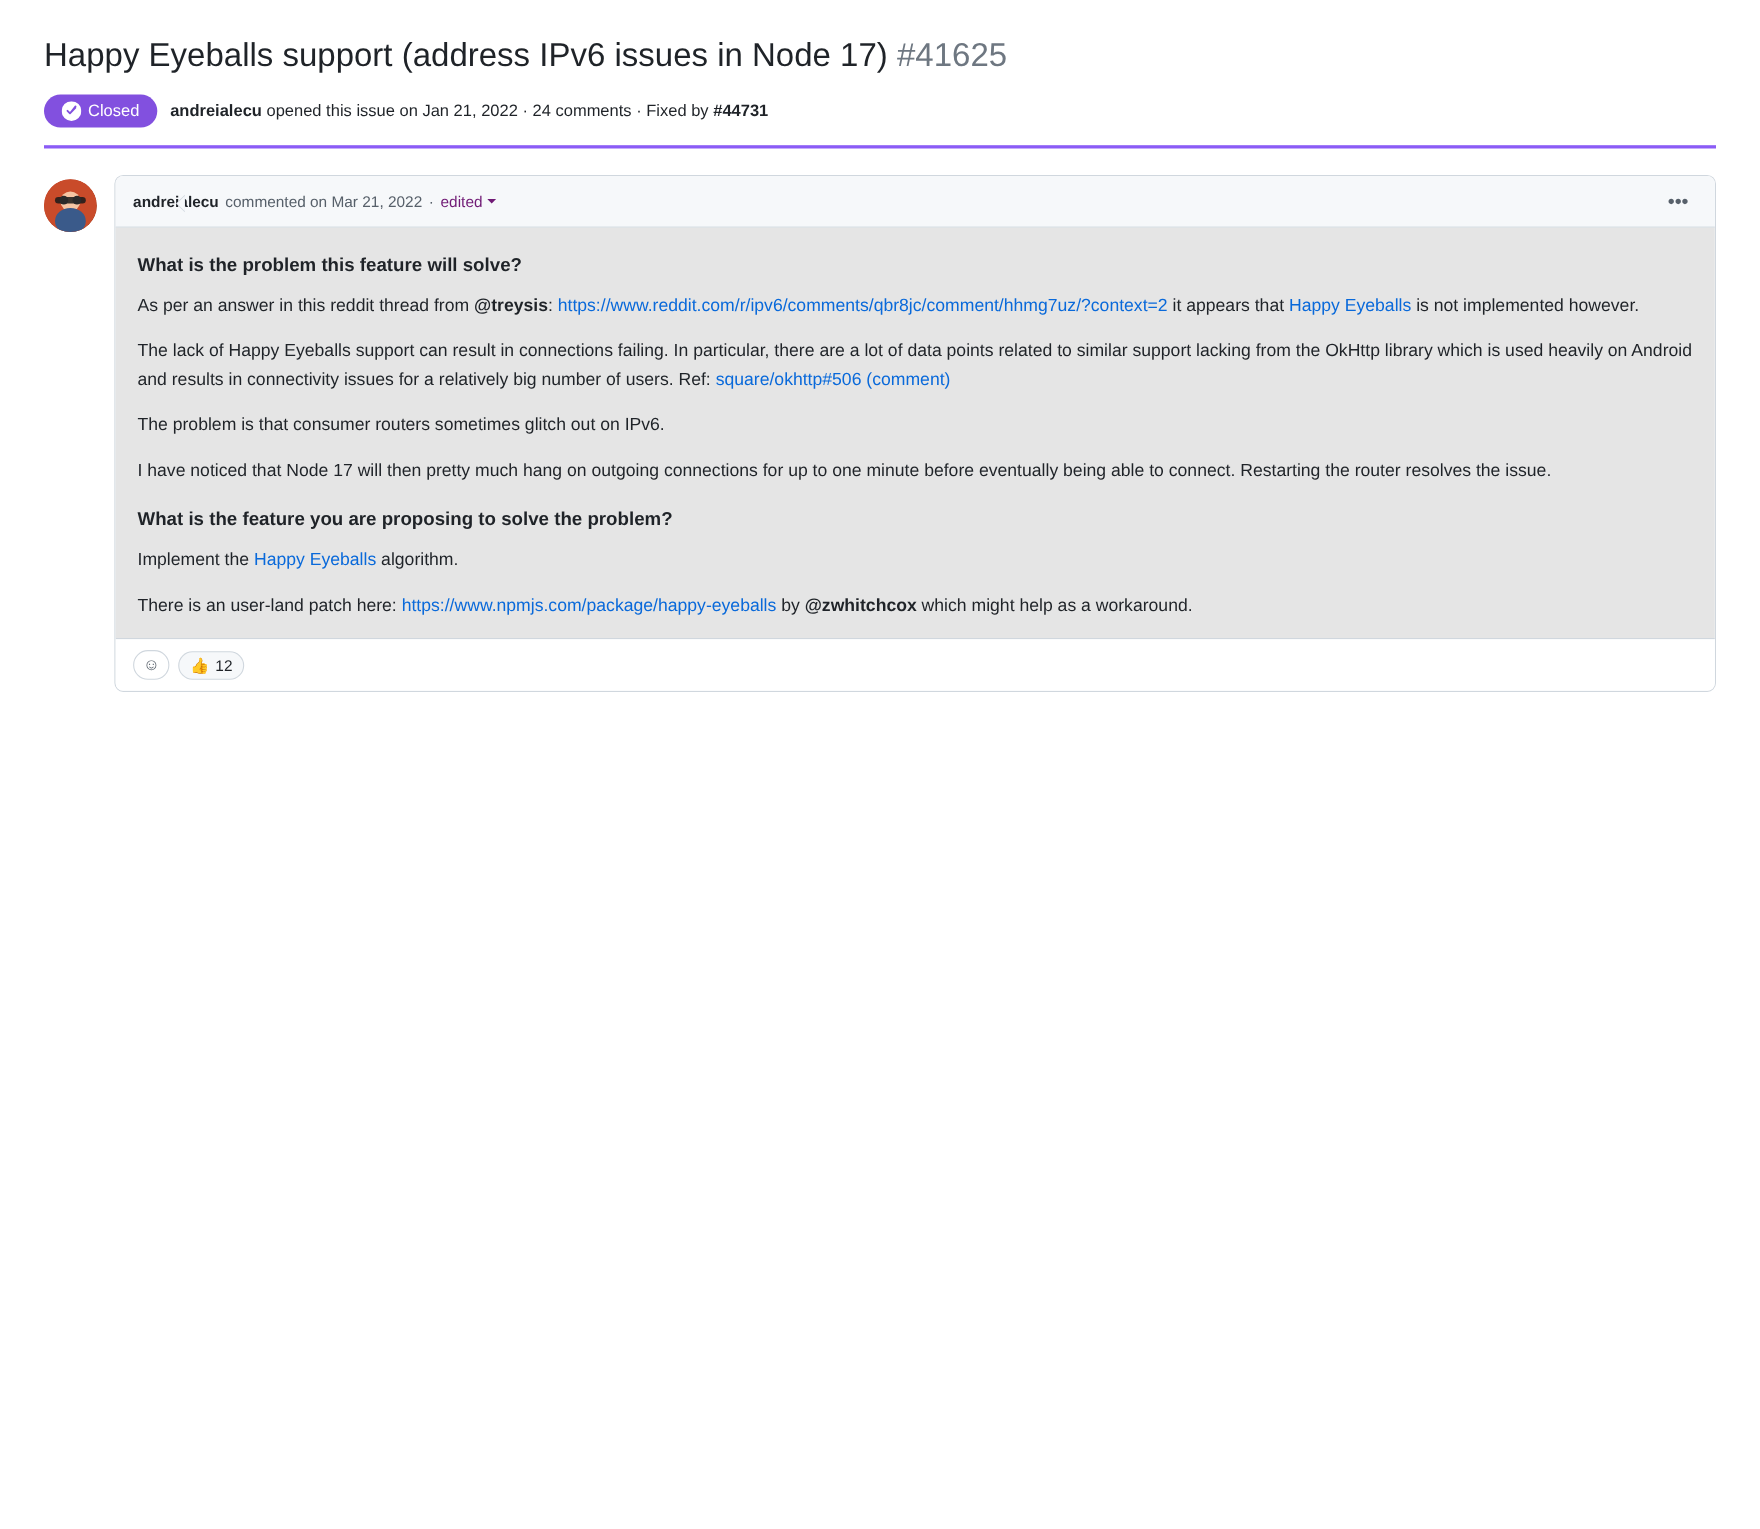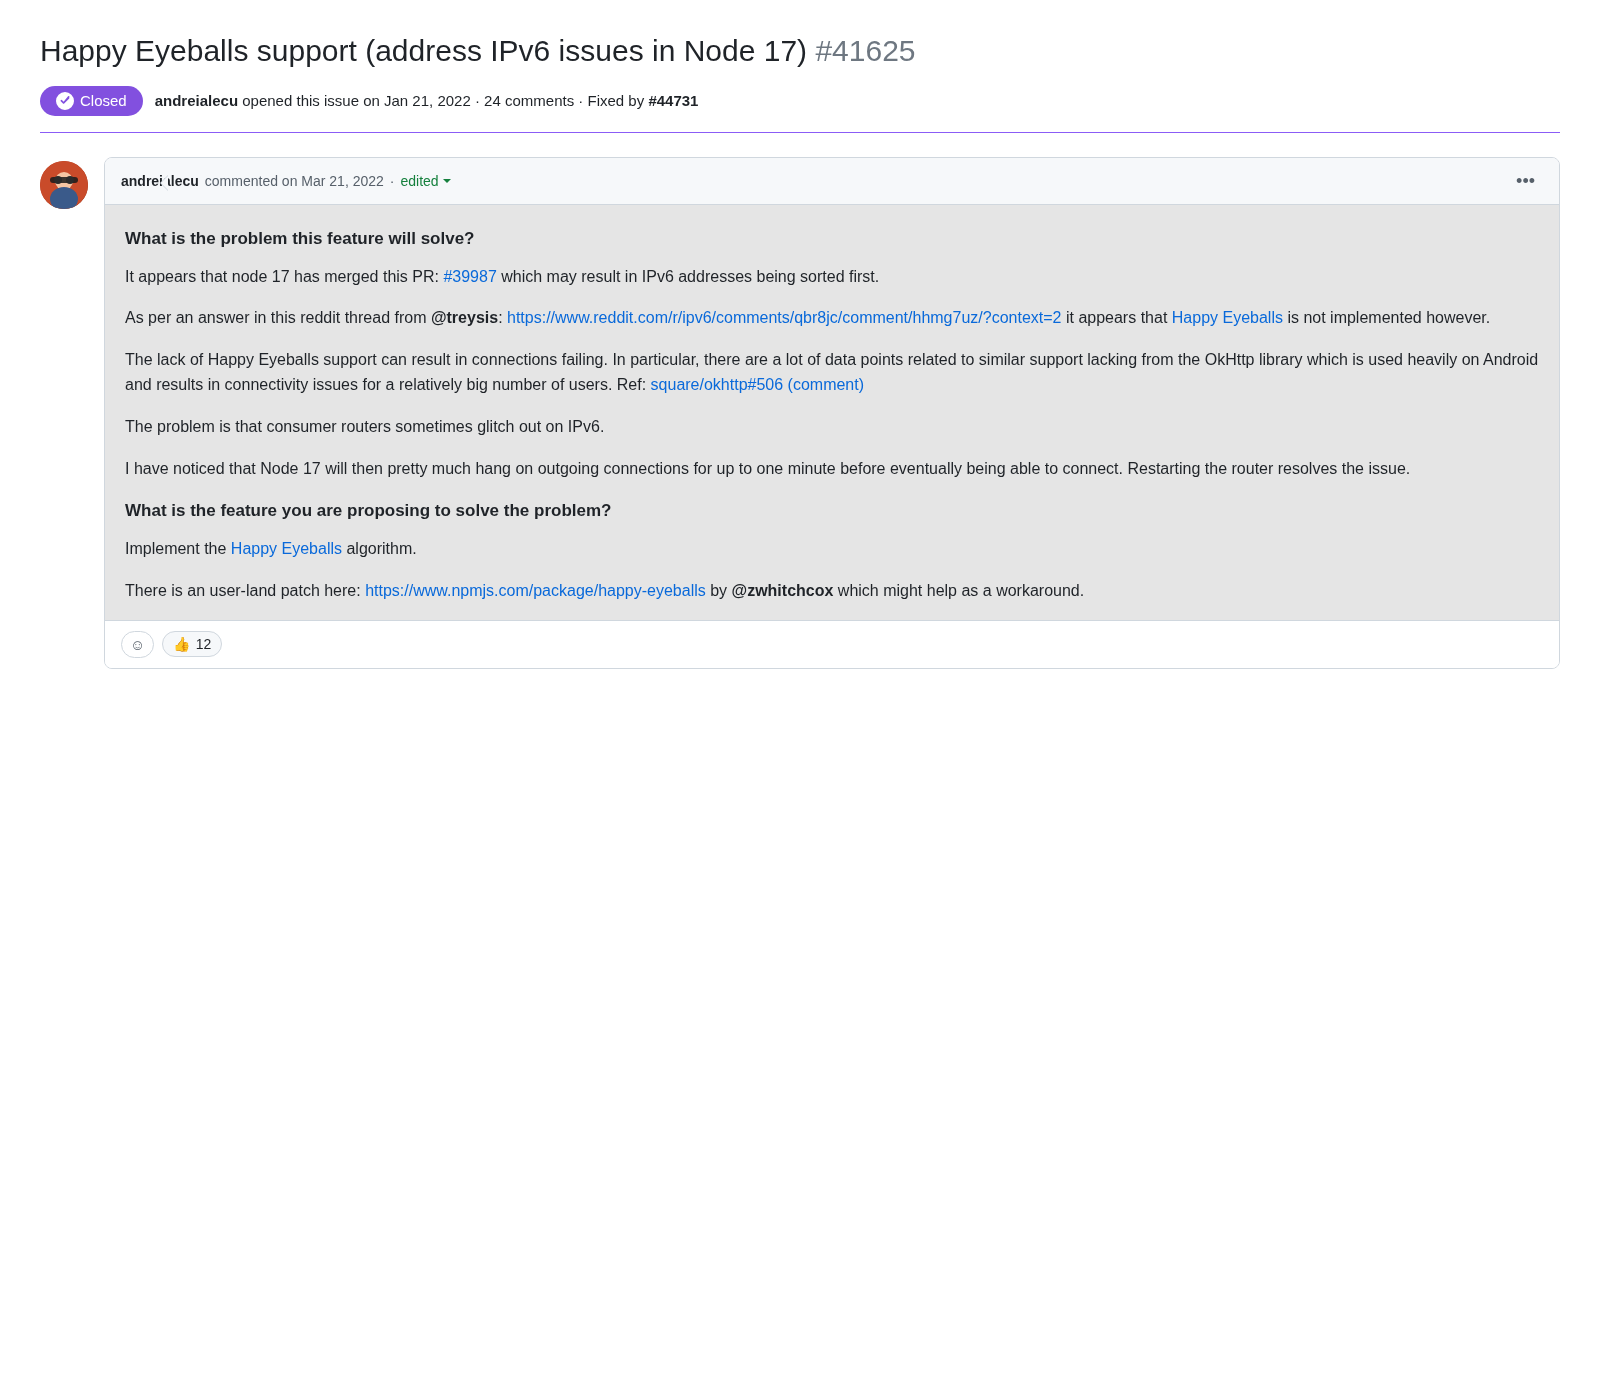--- a/index.html
+++ b/index.html
@@ -24,21 +24,21 @@
       color: #6e7781;
       font-weight: 300;
     }
 
     .issue-meta {
       display: flex;
       align-items: center;
       gap: 12px;
       margin-bottom: 24px;
       padding-bottom: 16px;
-      border-bottom: 1px solid #8b5cf6;
+      border-bottom: 3px solid #8b5cf6;
       flex-wrap: wrap;
     }
 
     .status-badge {
       display: inline-flex;
       align-items: center;
       gap: 6px;
       background: #8250df;
       color: #ffffff;
       border-radius: 999px;
@@ -130,21 +130,21 @@
     }
 
     .comment-time {
       color: #57606a;
     }
 
     .edited-badge {
       display: inline-flex;
       align-items: center;
       gap: 3px;
-      color: #15803d;
+      color: #701a75;
       cursor: pointer;
       font-size: 14px;
     }
 
     .comment-more-btn {
       background: none;
       border: none;
       cursor: pointer;
       color: #57606a;
       padding: 4px 8px;
@@ -313,25 +313,20 @@
         </div>
         <button class="comment-more-btn">
           <span>•••</span>
         </button>
       </div>
 
       <div class="comment-body">
 
         <h3>What is the problem this feature will solve?</h3>
 
-        <p>
-          <span>It appears that node 17 has merged this PR:</span>
-          <a href="#">#39987</a>
-          <span> which may result in IPv6 addresses being sorted first.</span>
-        </p>
 
         <p>
           <span>As per an answer in this reddit thread from </span><span class="mention">@treysis</span><span>: </span><a href="#">https://www.reddit.com/r/ipv6/comments/qbr8jc/comment/hhmg7uz/?context=2</a><span> it appears that </span><a href="#">Happy Eyeballs</a><span> is not implemented however.</span>
         </p>
 
         <p>
           <span>The lack of Happy Eyeballs support can result in connections failing. In particular, there are a lot of data points related to similar support lacking from the OkHttp library which is used heavily on Android and results in connectivity issues for a relatively big number of users. Ref:</span> <a href="#">square/okhttp#506 (comment)</a>
         </p>
 
         <p>The problem is that consumer routers sometimes glitch out on IPv6.</p>

